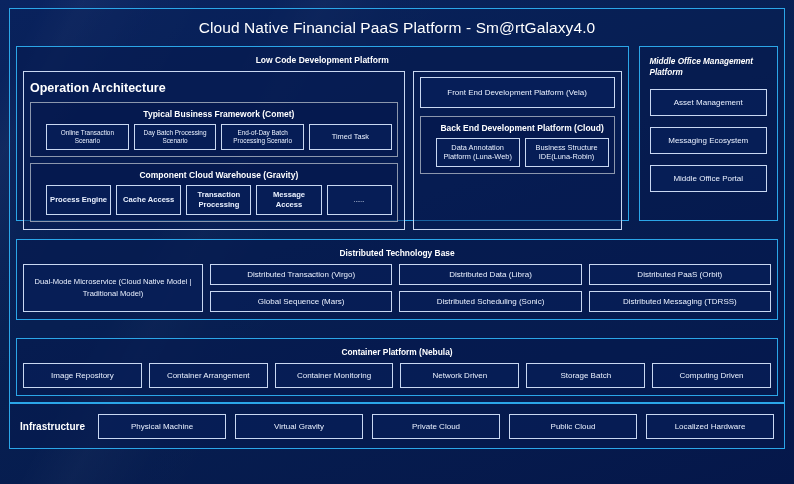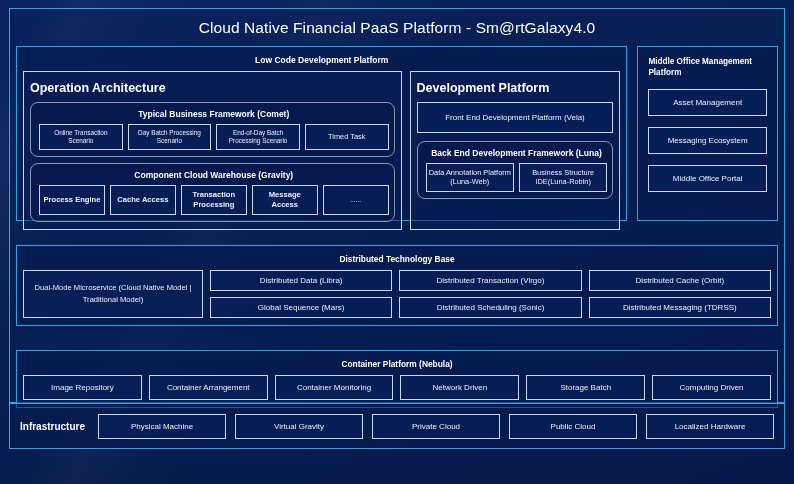--- a/index.html
+++ b/index.html
@@ -64,21 +64,21 @@
     letter-spacing: 0.1px;
     color: #FFFFFF;
     padding: 11px 0 10px 0;
     line-height: 1;
   }
 
   .main-body {
     flex: 1;
     display: flex;
     flex-direction: column;
-    gap: 24px;
+    gap: 18px;
     padding: 0 6px 6px 6px;
   }
 
   
   .top-row {
     display: flex;
     gap: 10px;
     height: 175px;
   }
 
@@ -108,23 +108,22 @@
   }
   .sub-title {
     text-align: left;
     font-size: 12.5px;
     font-weight: bold;
     color: #FFFFFF;
     padding: 4px 0 7px 0;
   }
 
   .group {
-    padding: 4px 5px 6px 8px;
+    padding: 4px 5px 6px 15px;
     margin-bottom: 6px;
-    border-radius: 8px;
   }
   .group:last-child { margin-bottom: 0; }
   .group-title {
     text-align: center;
     font-size: 8.5px;
     font-weight: bold;
     color: #FFFFFF;
     padding: 2px 0 5px 0;
   }
   .chip-row {
@@ -165,20 +164,21 @@
     padding: 9px 10px;
     display: flex;
     flex-direction: column;
   }
   .midoffice-title {
     font-size: 8.2px;
     font-weight: bold;
     color: #FFFFFF;
     line-height: 1.4;
     margin-bottom: 11px;
+    font-style: italic;
   }
   .midoffice .wide-chip {
     font-size: 8px;
     padding: 8px 0;
     margin-bottom: 11px;
   }
   .midoffice .wide-chip:last-child { margin-bottom: 0; }
 
   
   .band {
@@ -299,26 +299,25 @@
                   <div class="chip bold">Process Engine</div>
                   <div class="chip bold">Cache Access</div>
                   <div class="chip bold">Transaction Processing</div>
                   <div class="chip bold">Message Access</div>
                   <div class="chip">......</div>
                 </div>
               </div>
             </div>
 
             <div class="sub-panel panel-white devcol">
-              <div class="sub-title">Development Platform</div>
 
               <div class="wide-chip" style="margin-bottom:8px;">Front End Development Platform (Vela)</div>
 
               <div class="group panel-grey" style="margin-bottom:0;">
-                <div class="group-title">Back End Development Framework (Luna)</div>
+                <div class="group-title">Back End Development Platform (Cloud)</div>
                 <div class="chip-row">
                   <div class="chip mid">Data Annotation Platform (Luna-Web)</div>
                   <div class="chip mid">Business Structure IDE(Luna-Robin)</div>
                 </div>
               </div>
             </div>
 
           </div>
         </div>
 
@@ -329,23 +328,23 @@
           <div class="wide-chip">Middle Office Portal</div>
         </div>
 
       </div>
 
       <div class="band panel-outer">
         <div class="band-title">Distributed Technology Base</div>
         <div class="dtb-body">
           <div class="dtb-left">Dual-Mode Microservice (Cloud Native Model | Traditional Model)</div>
           <div class="dtb-grid">
+            <div class="dtb-cell">Distributed Transaction (Virgo)</div>
             <div class="dtb-cell">Distributed Data (Libra)</div>
-            <div class="dtb-cell">Distributed Transaction (Virgo)</div>
-            <div class="dtb-cell">Distributed Cache (Orbit)</div>
+            <div class="dtb-cell">Distributed PaaS (Orbit)</div>
             <div class="dtb-cell">Global Sequence (Mars)</div>
             <div class="dtb-cell">Distributed Scheduling (Sonic)</div>
             <div class="dtb-cell">Distributed Messaging (TDRSS)</div>
           </div>
         </div>
       </div>
 
       <div class="band panel-outer">
         <div class="band-title">Container Platform (Nebula)</div>
         <div class="cp-row">

